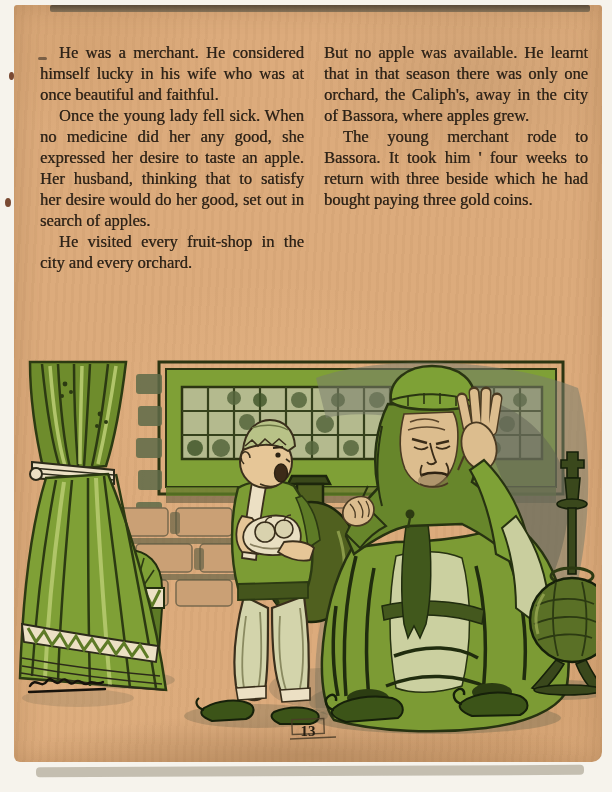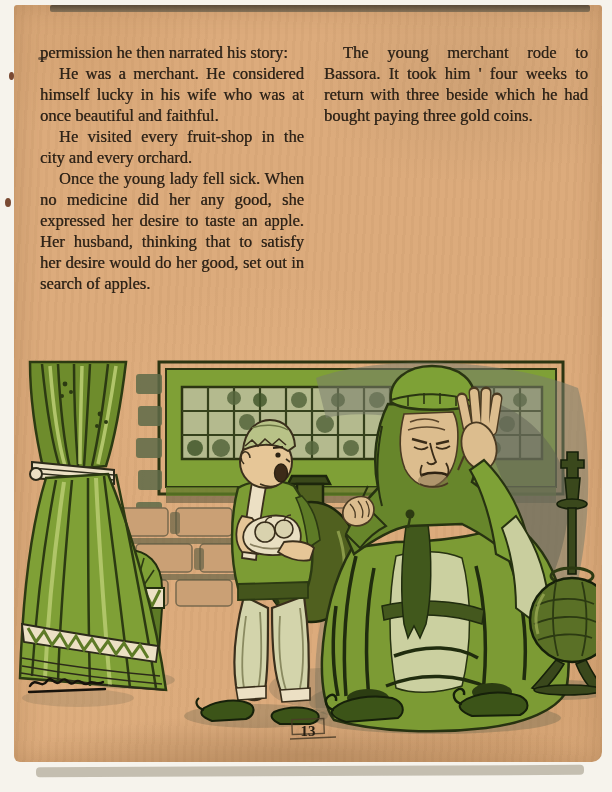--- a/index.html
+++ b/index.html
@@ -60,26 +60,26 @@
 
 <div class="page"></div>
 <div class="top-edge-shadow"></div>
 <div class="bottom-strip"></div>
 <div class="speck s1"></div>
 <div class="speck s2"></div>
 <div class="speck s3"></div>
 
 <div class="columns">
   <div class="col">
-    <p class="cont">permission he then narrated his story:</p>
     <p>He was a merchant.  He considered himself lucky in his wife who was at once beautiful and faithful.</p>
+    <p>Once the young lady fell sick. When no medicine did her any good, she expressed her desire to taste an apple. Her husband, thinking that to satisfy her desire would do her good, set out in search of apples.</p>
     <p>He visited every fruit-shop in the city and every orchard.</p>
-    <p>Once the young lady fell sick. When no medicine did her any good, she expressed her desire to taste an apple. Her husband, thinking that to satisfy her desire would do her good, set out in search of apples.</p>
   </div>
   <div class="col">
+    <p class="cont">But no apple was available. He learnt that in that season there was only one orchard, the Caliph's, away in the city of Bassora, where apples grew.</p>
     <p>The young merchant rode to Bassora. It took him ' four weeks to return with three beside which he had bought paying three gold coins.</p>
   </div>
 </div>
 
 <div class="illustration">
 <svg viewBox="0 0 580 390" preserveAspectRatio="none">
 
   <g>
     <rect x="143" y="6" width="404" height="132" fill="none" stroke="#2c3512" stroke-width="3"></rect>
     <rect x="150" y="13" width="390" height="118" fill="#7fa036" stroke="#2c3512" stroke-width="2"></rect>

